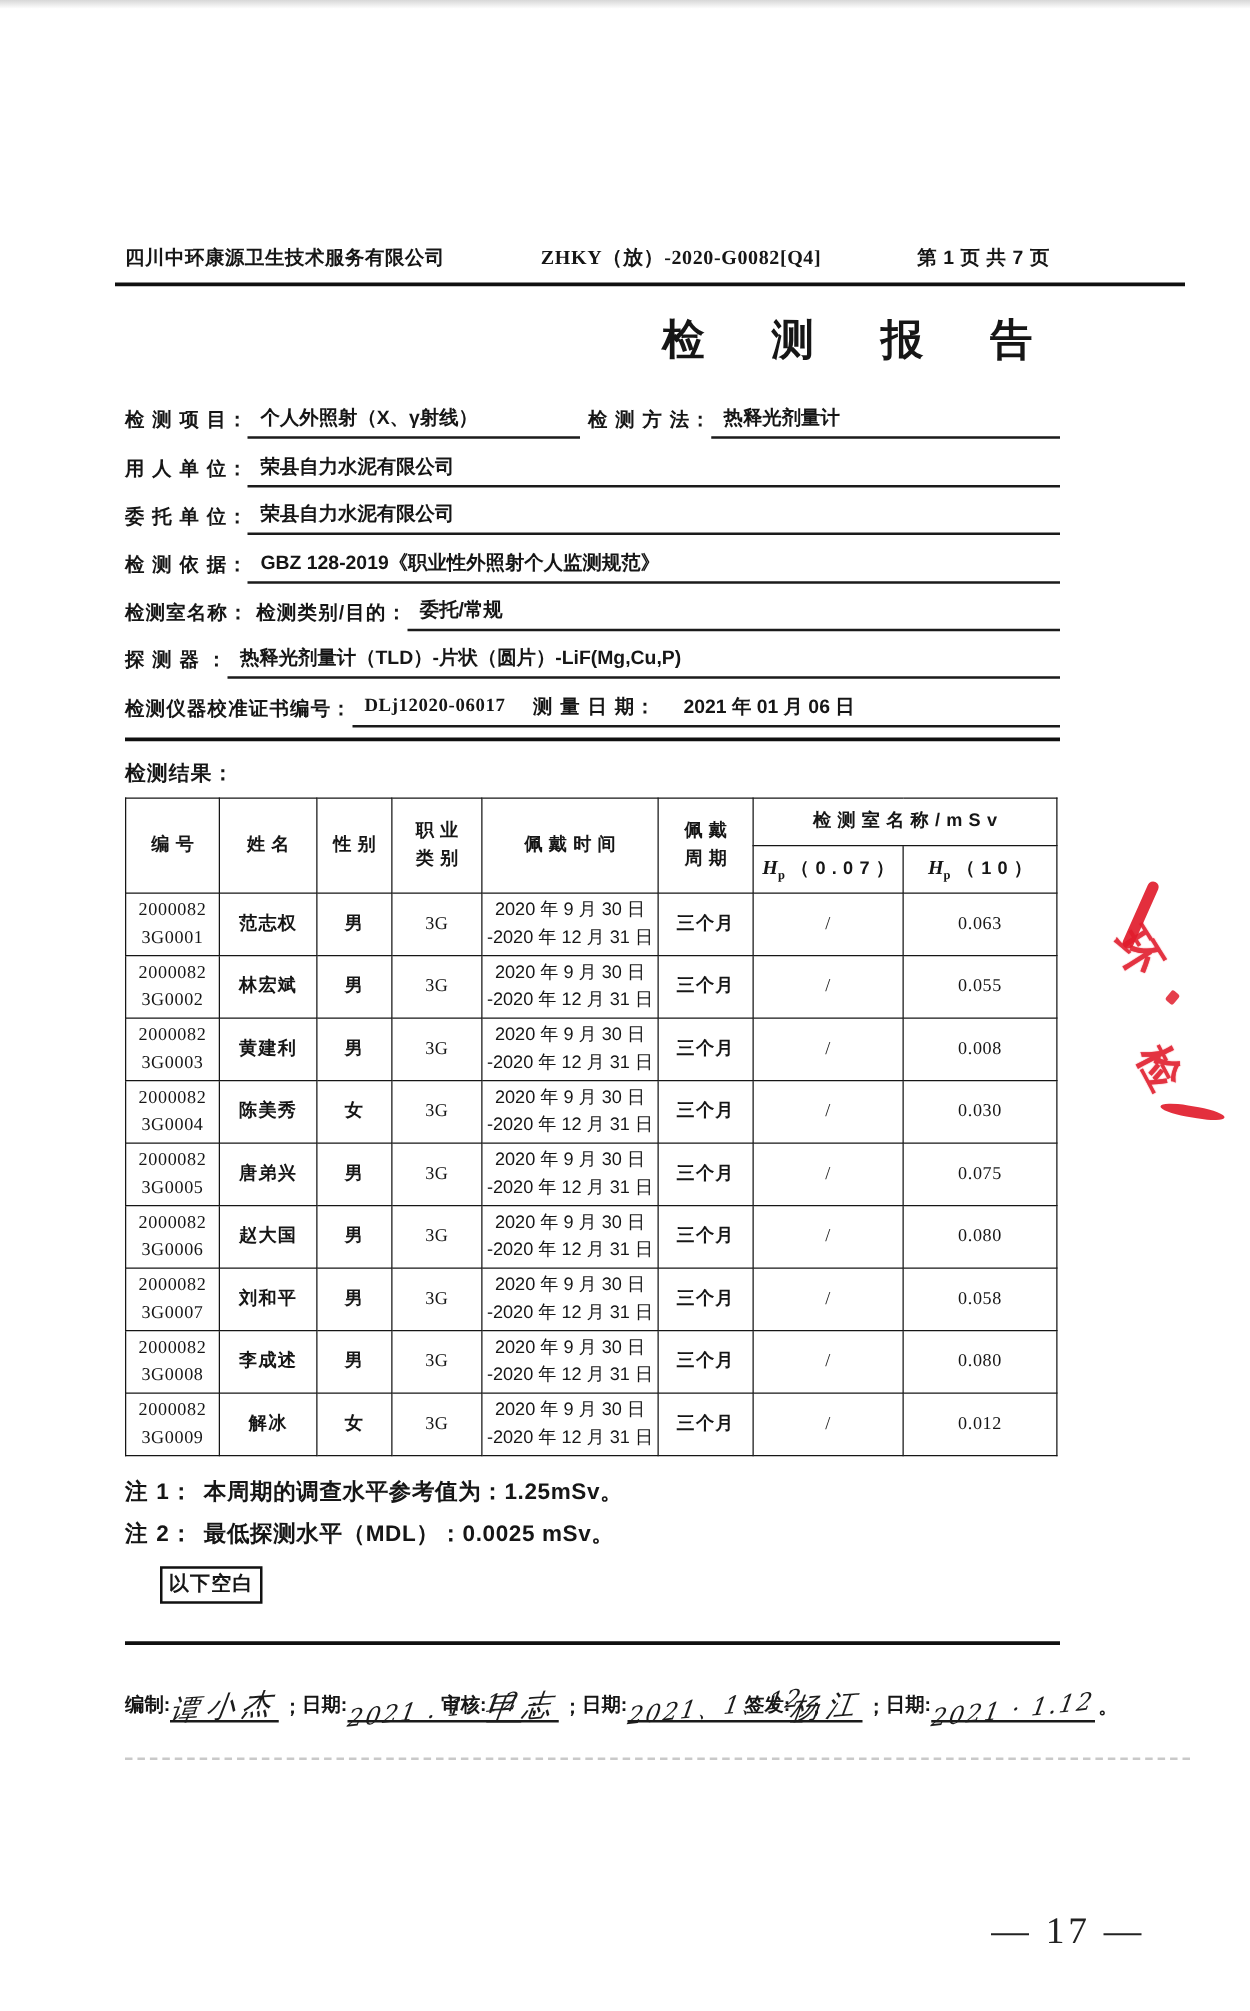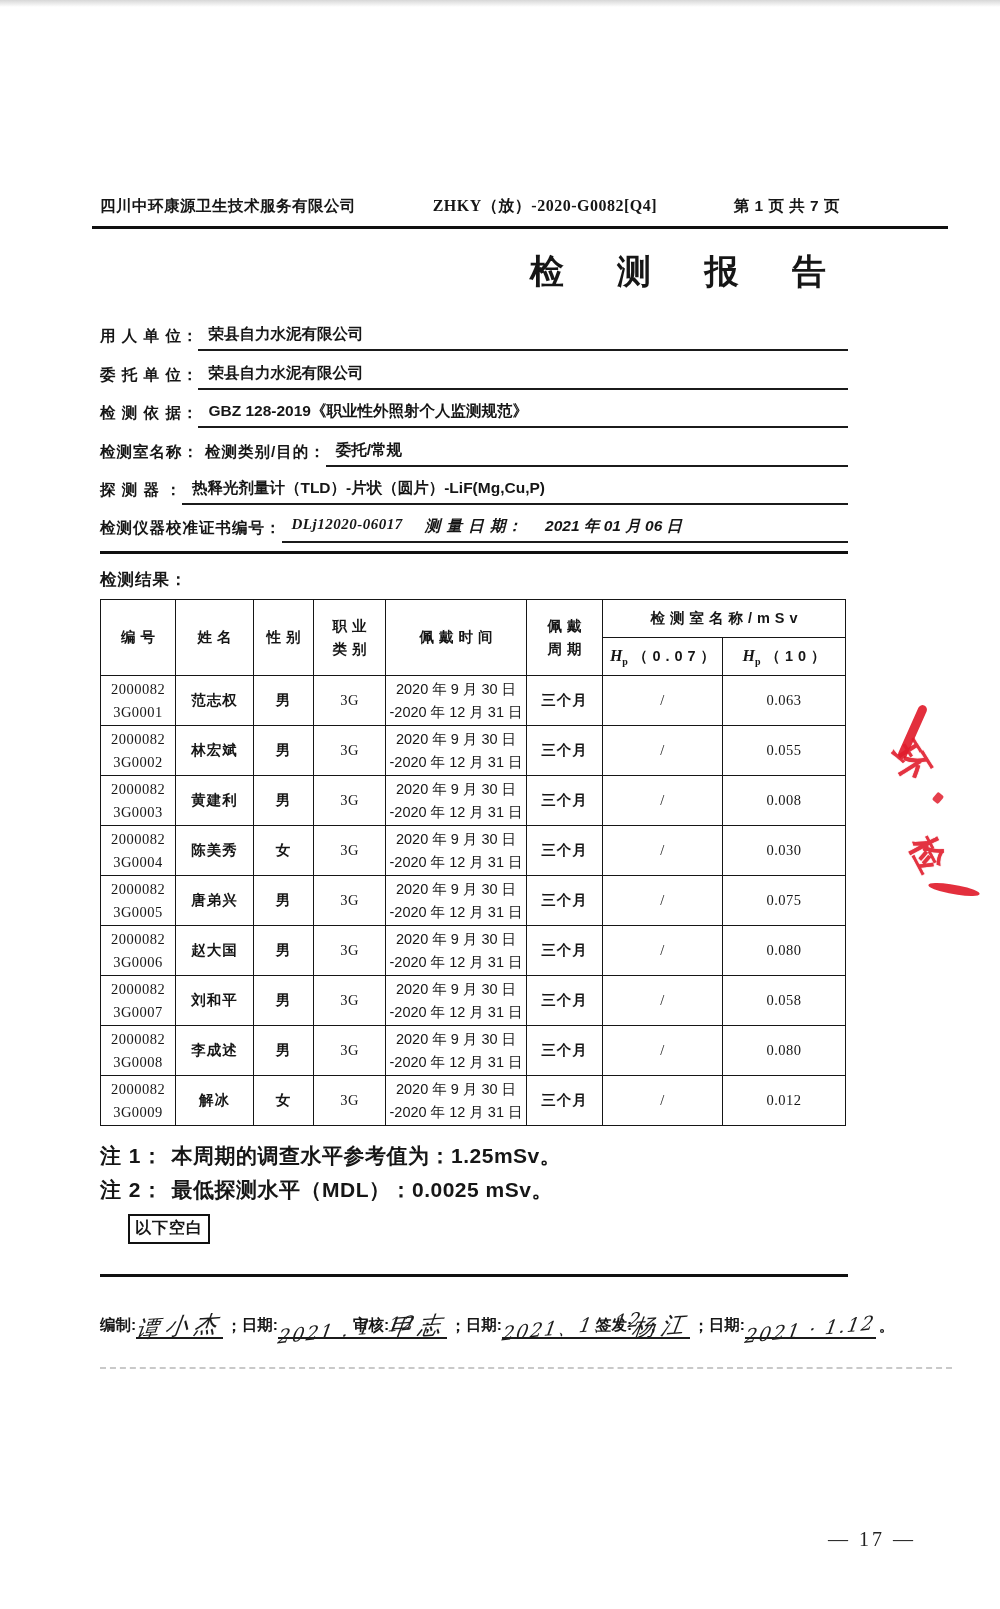--- a/index.html
+++ b/index.html
@@ -27,21 +27,21 @@
 
   
   .fields{margin-top:18px;}
   .frow{display:flex;align-items:flex-end;height:38.4px;font-size:15.5px;white-space:nowrap;}
   .flabel{font-weight:800;padding-bottom:4px;letter-spacing:1px;}
   .uline{border-bottom:2px solid #1b1b1b;padding:0 4px 4px 10px;font-weight:600;}
   .grow{flex:1;}
   .w252{width:252px;}
   .w228{width:228px;}
   .lbl2{margin-left:6px;}
-  .inner-flex{display:flex;align-items:flex-start;font-style:italic;}
+  .inner-flex{display:flex;align-items:center;}
   .inner-flex .flabel{padding-bottom:0;margin:0 22px;}
   .section-rule{margin-top:8px;border-top:3px solid #101010;width:100%;}
 
   
   .results-label{margin-top:15px;font-size:16.5px;font-weight:800;letter-spacing:1px;}
   table.results{margin-top:8px;width:745px;border-collapse:collapse;table-layout:fixed;}
   table.results th,table.results td{
     border:1.6px solid #161616;text-align:center;vertical-align:middle;
     padding:0;line-height:1.45;}
   table.results th{font-size:14.5px;font-weight:800;letter-spacing:5px;text-indent:5px;}
@@ -50,21 +50,21 @@
   .num{font-family:"Liberation Serif",serif;font-size:15px;letter-spacing:.5px;}
   .zh{font-weight:700;letter-spacing:1px;}
   .two-line div{line-height:1.55;}
   .dose-h{letter-spacing:0;text-indent:0;font-size:14.5px;}
   .hv{font-family:"Liberation Serif",serif;font-style:italic;font-weight:700;font-size:16px;letter-spacing:0;}
   .hsub{font-family:"Liberation Serif",serif;font-size:10px;font-weight:700;}
   .hp-cell{letter-spacing:0;text-indent:0;}
 
   
   .notes{margin-top:16px;}
-  .note{display:flex;align-items:baseline;height:34px;font-size:21px;}
+  .note{display:flex;align-items:baseline;height:34px;font-size:18px;}
   .note .nlabel{font-weight:800;margin-right:8px;letter-spacing:1px;}
   .note .ntext{font-weight:700;letter-spacing:.5px;}
   .blank-box{display:inline-block;margin:4px 0 0 28px;border:2.5px solid #111;
     padding:2px 5px 3px 5px;font-size:16px;font-weight:800;letter-spacing:1px;}
 
   
   .sig-rule{margin-top:30px;border-top:3px solid #101010;width:100%;}
   .sig-grid{display:flex;justify-content:space-between;margin-top:16px;}
   .sig-col{display:flex;}
   .sig-col.c1{width:242px;} .sig-col.c2{width:232px;align-items:flex-end;} .sig-col.c3{width:252px;}
@@ -73,21 +73,21 @@
   .sig-uline{flex:1;border-bottom:2px solid #1b1b1b;text-align:center;position:relative;}
   .sig-sep{padding-bottom:2px;margin-left:3px;font-weight:700;}
   .hand{display:inline-block;font-family:"DejaVu Serif",serif;font-style:italic;
     font-size:23px;letter-spacing:6px;color:#1c1c1c;
     transform:rotate(-4deg) skewX(-12deg);position:relative;top:5px;}
   .hand.date{font-size:19px;letter-spacing:2px;transform:rotate(-6deg) skewX(-16deg);top:3px;}
   .dash-rule{margin-top:28px;width:852px;border-top:2px dashed #c9c9c9;}
 
   
   .page-num{position:absolute;right:84px;top:1528px;
-    font-family:"Liberation Serif",serif;font-size:20px;letter-spacing:3px;color:#222;}
+    font-family:"Liberation Serif",serif;font-size:30px;letter-spacing:3px;color:#222;}
 
   
   .seal{position:absolute;right:0;top:695px;width:110px;height:215px;pointer-events:none;}
   .seal .arc-top{position:absolute;left:18px;top:8px;width:9px;height:58px;
     background:#e11d2d;border-radius:6px;transform:rotate(24deg);opacity:.92;}
   .seal .char1{position:absolute;left:2px;top:42px;font-size:36px;font-weight:800;color:#e11d2d;
     transform:rotate(58deg);opacity:.9;text-shadow:0 0 1px #e11d2d;}
   .seal .dot{position:absolute;left:44px;top:98px;width:8px;height:10px;background:#e11d2d;
     transform:rotate(40deg);border-radius:2px;opacity:.85;}
   .seal .char2{position:absolute;left:20px;top:136px;font-size:34px;font-weight:800;color:#e11d2d;
@@ -104,20 +104,26 @@
     <div class="doc-header">
       <span>四川中环康源卫生技术服务有限公司</span>
       <span class="doc-no">ZHKY（放）-2020-G0082[Q4]</span>
       <span>第 1 页 共 7 页</span>
     </div>
     <div class="header-rule"></div>
 
     <div class="title">检  测  报  告</div>
 
     <div class="fields">
+      <div class="frow">
+        <span class="flabel">检 测 项 目：</span>
+        <span class="uline w252">个人外照射（X、γ射线）</span>
+        <span class="flabel lbl2">检 测 方 法：</span>
+        <span class="uline grow">热释光剂量计</span>
+      </div>
       <div class="frow">
         <span class="flabel">用 人 单 位：</span>
         <span class="uline grow">荣县自力水泥有限公司</span>
       </div>
       <div class="frow">
         <span class="flabel">委 托 单 位：</span>
         <span class="uline grow">荣县自力水泥有限公司</span>
       </div>
       <div class="frow">
         <span class="flabel">检 测 依 据：</span>

